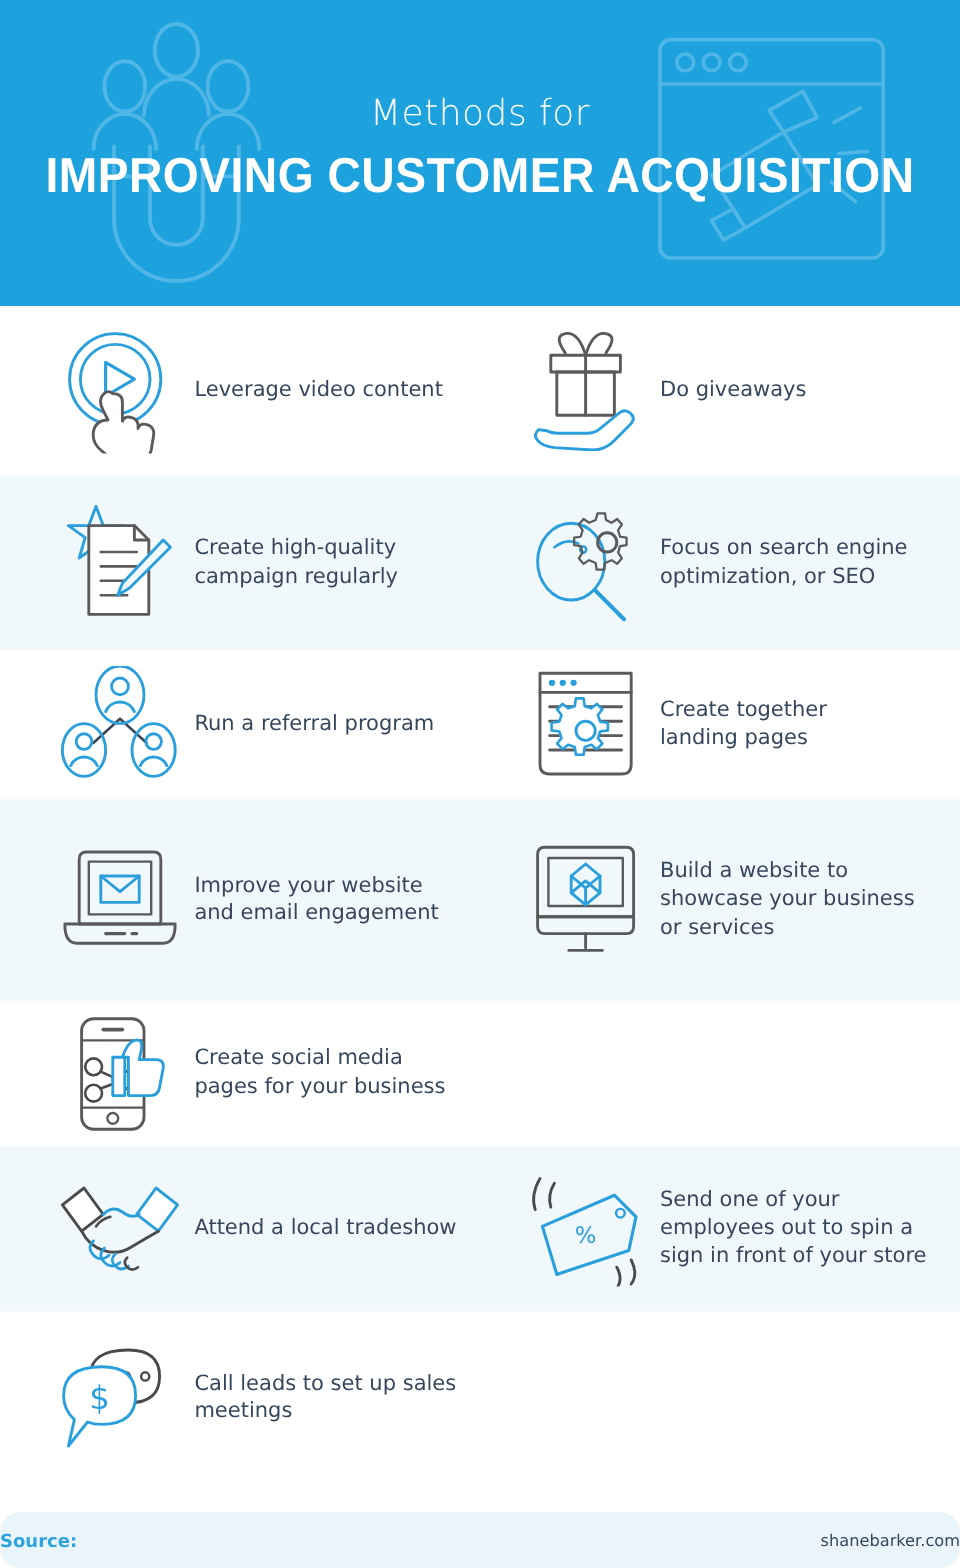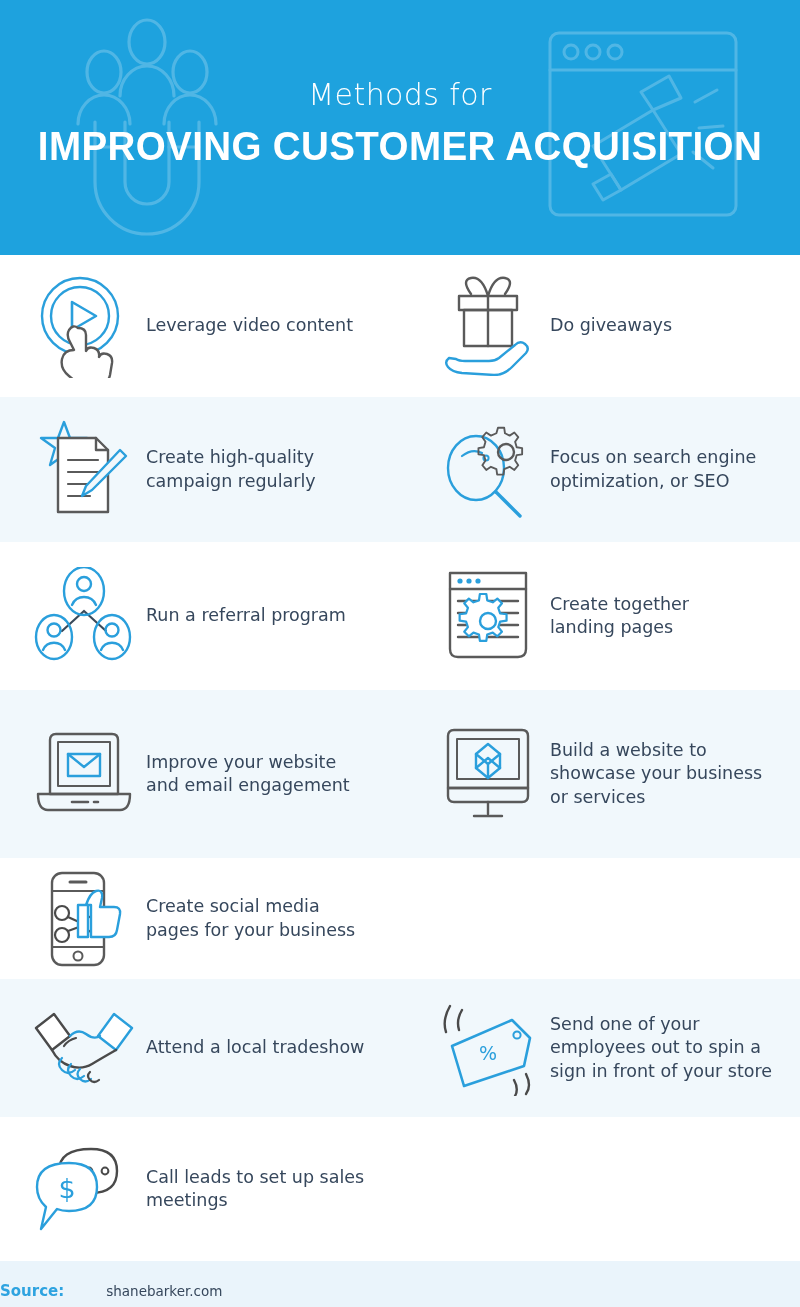--- a/index.html
+++ b/index.html
@@ -71,48 +71,49 @@
     padding: 0 0 0 0;
   }
   .row.tinted { background: #f1f8fc; }
   .row.plain  { background: #ffffff; }
 
   .cell {
     display: flex;
     align-items: center;
     height: 100%;
   }
-  .cell-left  { width: 420px; padding-left: 28px; }
+  .cell-left  { width: 420px; padding-left: 44px; }
   .cell-right { width: 380px; padding-left: 12px; }
 
   .icon-box {
     width: 112px;
     flex: none;
     display: flex;
     align-items: center;
     justify-content: center;
   }
   .item-label {
     font-size: 17.5px;
     line-height: 1.33;
     color: #36475c;
     font-family: "DejaVu Sans", sans-serif;
     font-weight: 400;
     padding-left: 6px;
   }
 
   
   .footer {
-    height: 60px;
+    height: 47px;
     background: #eaf4fb;
     display: flex;
     align-items: center;
-    justify-content: flex-start;
+    justify-content: space-between;
     flex: none;
     margin-top: auto;
+    border-radius: 18px;
   }
   .footer-label {
     color: #2ea3e0;
     font-weight: bold;
     font-size: 15px;
     font-family: "DejaVu Sans", sans-serif;
     margin-right: 42px;
   }
   .footer-value {
     color: #36475c;
@@ -222,21 +223,21 @@
               <path d="M68 4 L76 4 L77 11 L83 14 L89 10 L94 16 L90 22 L92 29 L99 30 L99 38 L92 39 L90 46 L94 52 L89 58 L83 54 L76 57 L75 64 L67 64 L66 57 L59 54 L53 58 L48 52 L52 46 L50 39 L43 38 L43 30 L50 29 L52 22 L48 16 L53 10 L59 14 L66 11 Z" transform="translate(-6,0) scale(0.78) translate(14,6)"></path>
               <circle cx="66" cy="32" r="8"></circle>
             </g>
           </svg>
         </div>
         <div class="item-label" style="white-space:pre-line">Focus on search engine
 optimization, or SEO</div>
       </div>
     </div>
 
-    <div class="row plain" style="height:148px">
+    <div class="row plain" style="height:124px">
       <div class="cell cell-left">
         <div class="icon-box">
           <svg width="100" height="98" viewBox="0 0 100 98" fill="none" stroke-linecap="round" stroke-linejoin="round">
             <path d="M50 44 L28 64 M50 44 L72 64" stroke="#3a4a5a" stroke-width="2.2"></path>
             <ellipse cx="50" cy="24" rx="20" ry="24" stroke="#2a9fdc" stroke-width="2.4"></ellipse>
             <circle cx="50" cy="17" r="7" stroke="#2a9fdc" stroke-width="2.4"></circle>
             <path d="M38 38 a13 13 0 0 1 24 0" stroke="#2a9fdc" stroke-width="2.4"></path>
             <ellipse cx="20" cy="70" rx="18" ry="22" stroke="#2a9fdc" stroke-width="2.4"></ellipse>
             <circle cx="20" cy="63" r="6.5" stroke="#2a9fdc" stroke-width="2.4"></circle>
             <path d="M9 83 a12 12 0 0 1 22 0" stroke="#2a9fdc" stroke-width="2.4"></path>

